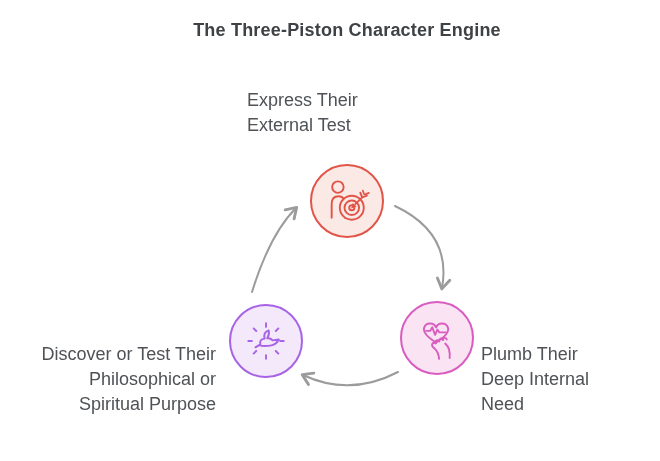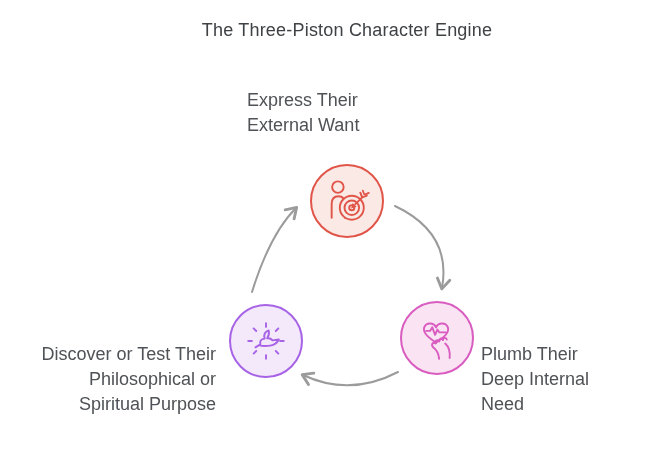--- a/index.html
+++ b/index.html
@@ -2,21 +2,21 @@
 <html><head>
 <meta charset="utf-8">
 <style>
   html,body{margin:0;padding:0;background:#ffffff;}
   .canvas{
     position:relative;width:660px;height:461px;background:#ffffff;overflow:hidden;
     font-family:"Liberation Sans",sans-serif;
   }
   .title{
     position:absolute;left:37px;top:20px;width:620px;text-align:center;
-    font-size:18px;font-weight:400;color:#3f4245;letter-spacing:.2px;
+    font-size:18px;font-weight:700;color:#3f4245;letter-spacing:.2px;
   }
   .label{font-size:18px;line-height:25px;color:#4f5256;}
   .label div{white-space:nowrap;}
   .label-top{position:absolute;left:247px;top:88px;width:200px;text-align:left;}
   .label-right{position:absolute;left:481px;top:342px;width:160px;text-align:left;}
   .label-left{position:absolute;left:5px;top:342px;width:211px;text-align:right;}
   .node{
     position:absolute;width:74px;height:74px;border-radius:50%;
     box-sizing:border-box;display:flex;align-items:center;justify-content:center;
   }
@@ -88,21 +88,21 @@
         <path d="M 24 42.5 V 38.7"></path>
         <path d="M 11.1 37.1 L 13.8 34.4"></path>
         <path d="M 5.5 24 H 9.3"></path>
         <path d="M 11.1 10.9 L 13.8 13.6"></path>
       </g>
     </svg>
   </div>
 
   <div class="label label-top">
     <div>Express Their</div>
-    <div>External Want</div>
+    <div>External Test</div>
   </div>
 
   <div class="label label-right">
     <div>Plumb Their</div>
     <div>Deep Internal</div>
     <div>Need</div>
   </div>
 
   <div class="label label-left">
     <div>Discover or Test Their</div>

